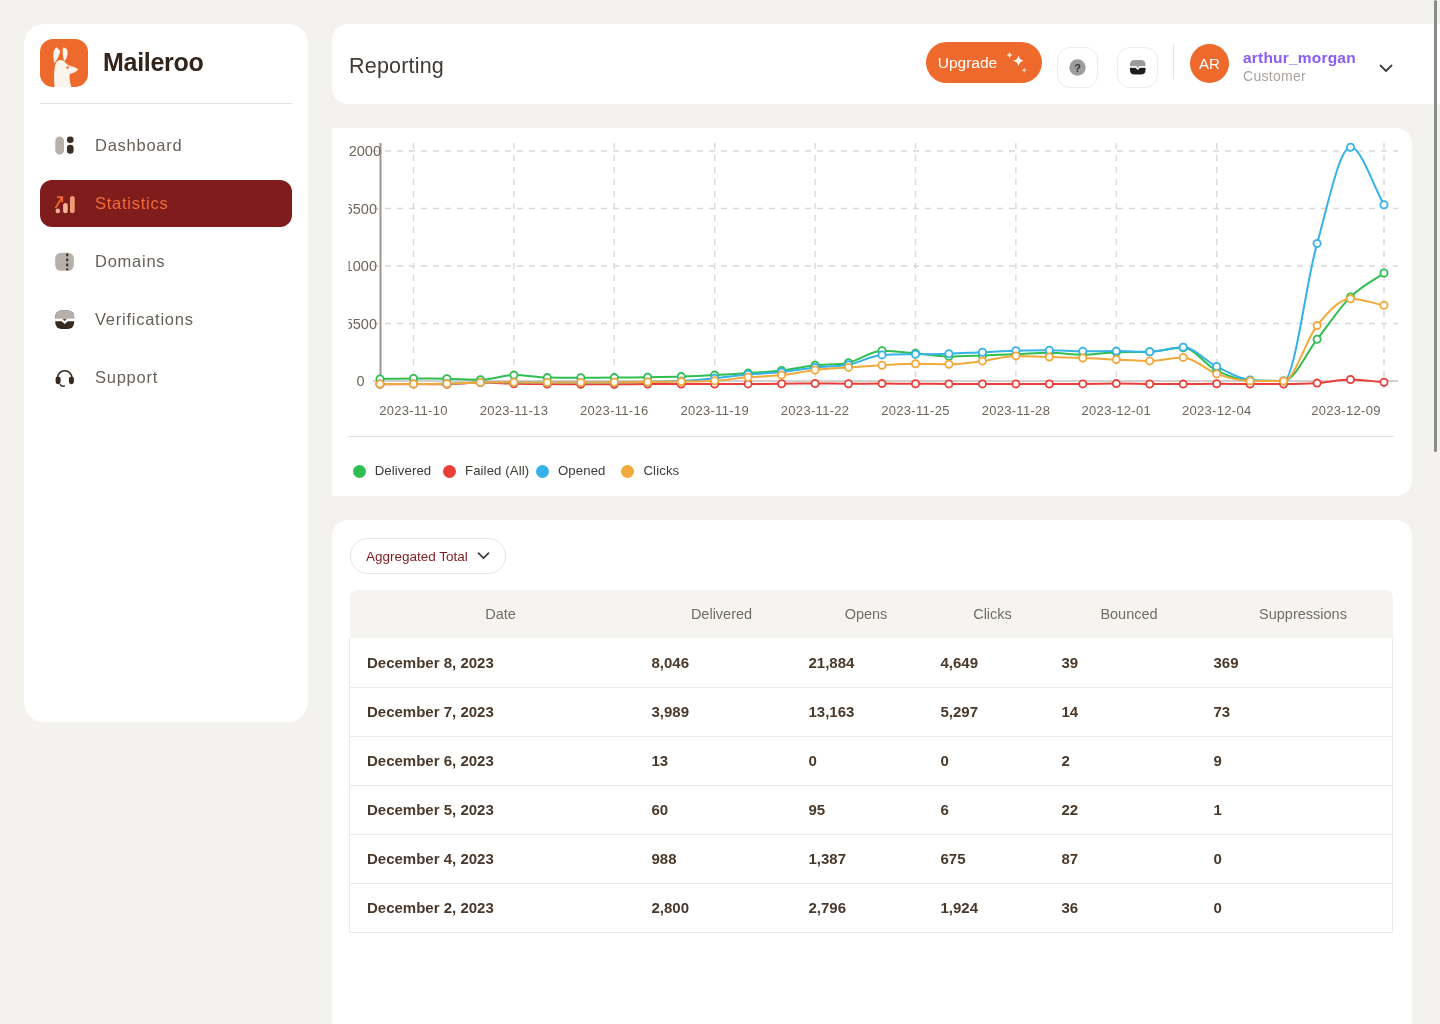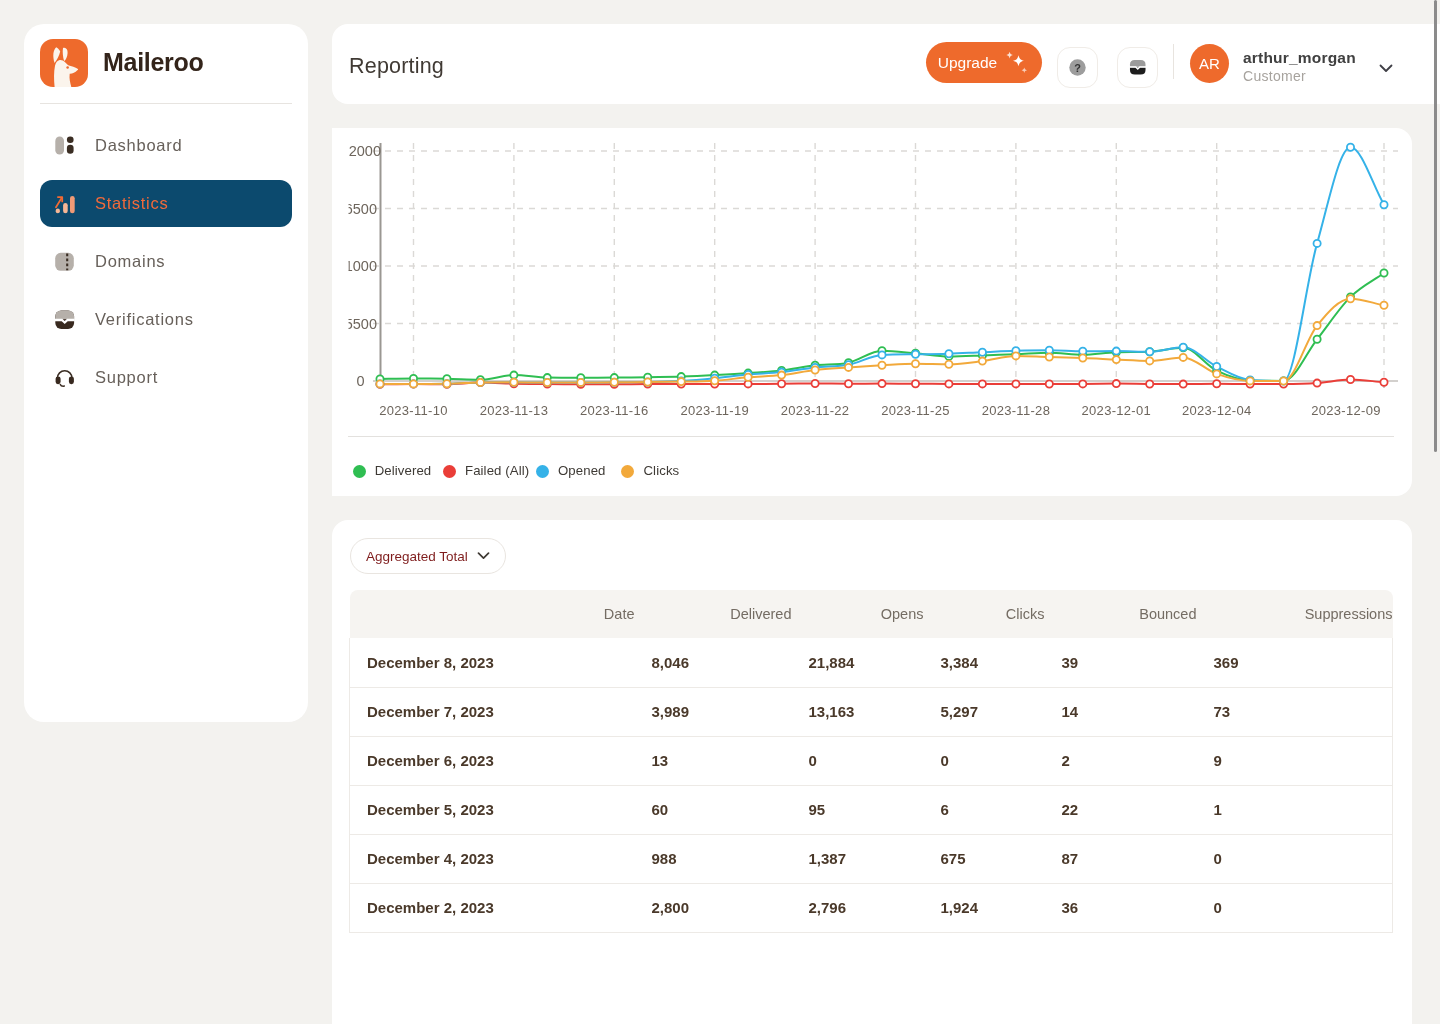--- a/index.html
+++ b/index.html
@@ -6,43 +6,43 @@
 body{background:#f3f2ef;font-family:"Liberation Sans",sans-serif;position:relative;color:#3d352c}
 .card{position:absolute;background:#fff;border-radius:18px}
 
 #sidebar{left:24px;top:24px;width:284px;height:698px;border-radius:20px}
 #logo{position:absolute;left:16px;top:15px}
 #brand{position:absolute;left:79px;top:26px;line-height:1;font-size:25px;font-weight:700;color:#33241a;letter-spacing:-.3px}
 #sdiv{position:absolute;left:16px;top:79px;width:252px;height:1px;background:#e7e4e0}
 .mi{position:absolute;left:16px;width:252px;height:47px;border-radius:12px;display:flex;align-items:center}
 .mi svg{width:20px;height:20px;margin-left:15px}
 .mi .lb{margin-left:20px;font-size:16.5px;color:#67605a;letter-spacing:.75px}
-.mi.act{background:#0c4a6e}
+.mi.act{background:#7f1d1d}
 .mi.act .lb{color:#f26a3a}
 
 #topbar{left:332px;top:24px;width:1136px;height:80px;border-radius:16px}
 #rep{position:absolute;left:17px;top:31.7px;line-height:1;font-size:21.5px;font-weight:500;color:#403a34;letter-spacing:.2px}
 #upg{position:absolute;left:594px;top:18px;width:116px;height:41px;border-radius:21px;background:#ee6a2c;color:#fff;display:flex;align-items:center;justify-content:center;font-size:15.5px;font-weight:500}
 .sqbtn{position:absolute;top:23px;width:41px;height:41px;border:1px solid #f0ece7;border-radius:13px;display:flex;align-items:center;justify-content:center;background:#fff}
 #hb1{left:725px}
 #hb2{left:785px}
 #vdiv{position:absolute;left:841px;top:20px;width:1px;height:35px;background:#e8e4df}
 #avatar{position:absolute;left:858px;top:20px;width:39px;height:39px;border-radius:50%;background:#ee6a2c;color:#fff;font-size:15px;display:flex;align-items:center;justify-content:center}
-#uname{position:absolute;left:911px;top:26px;line-height:1;font-size:15.5px;font-weight:700;color:#404040;letter-spacing:.2px}
+#uname{position:absolute;left:911px;top:26px;line-height:1;font-size:15.5px;font-weight:700;color:#8b5cf6;letter-spacing:.2px}
 #urole{position:absolute;left:911px;top:45px;line-height:1;font-size:14px;letter-spacing:.3px;color:#a7a39e}
 #chev{position:absolute;left:1047px;top:35px}
 
 #chartcard{left:332px;top:128px;width:1080px;height:368px;border-radius:16px}
 .dot{width:13px;height:13px;border-radius:50%}
 .lgt{position:absolute;top:336px;line-height:14px;letter-spacing:.1px;white-space:nowrap}
 
 #tablecard{left:332px;top:520px;width:1080px;height:620px;border-radius:16px 16px 0 0}
 #aggbtn{position:absolute;left:18px;top:18px;height:36px;border:1px solid #e9e5e0;border-radius:18px;display:flex;align-items:center;padding:0 15px;font-size:13.5px;color:#7f1d1d}
 table{position:absolute;left:17px;top:70px;width:1044px;border-collapse:collapse;table-layout:fixed}
-th{background:#f6f4f1;font-weight:400;color:#746c63;font-size:14.5px;text-align:right;height:48px;padding:0 0 0 17px}
+th{background:#f6f4f1;font-weight:400;color:#746c63;font-size:14.5px;text-align:center;height:48px;padding:0 0 0 17px}
 th:first-child{border-radius:8px 0 0 0}
 th:last-child{border-radius:0 8px 0 0}
 td{height:49px;font-size:15px;color:#4a392a;font-weight:700;padding:0 0 0 17px;border-bottom:1px solid #edeae6}
 tbody tr td:first-child{border-left:1px solid #edeae6}
 tbody tr td:last-child{border-right:1px solid #edeae6}
 </style></head>
 <body>
 <div class="card" id="sidebar">
   <div id="logo"><svg width="48" height="48" viewBox="0 0 48 48">
     <rect width="48" height="48" rx="13" fill="#ee6a2c"></rect>
@@ -337,21 +337,21 @@
           <th>Clicks</th>
           <th>Bounced</th>
           <th>Suppressions</th>
         </tr>
       </thead>
    <tbody>
     <tr>
           <td>December 8, 2023</td>
           <td>8,046</td>
           <td>21,884</td>
-          <td>3,384</td>
+          <td>4,649</td>
           <td>39</td>
           <td>369</td>
         </tr>
     <tr>
           <td>December 7, 2023</td>
           <td>3,989</td>
           <td>13,163</td>
           <td>5,297</td>
           <td>14</td>
           <td>73</td>

